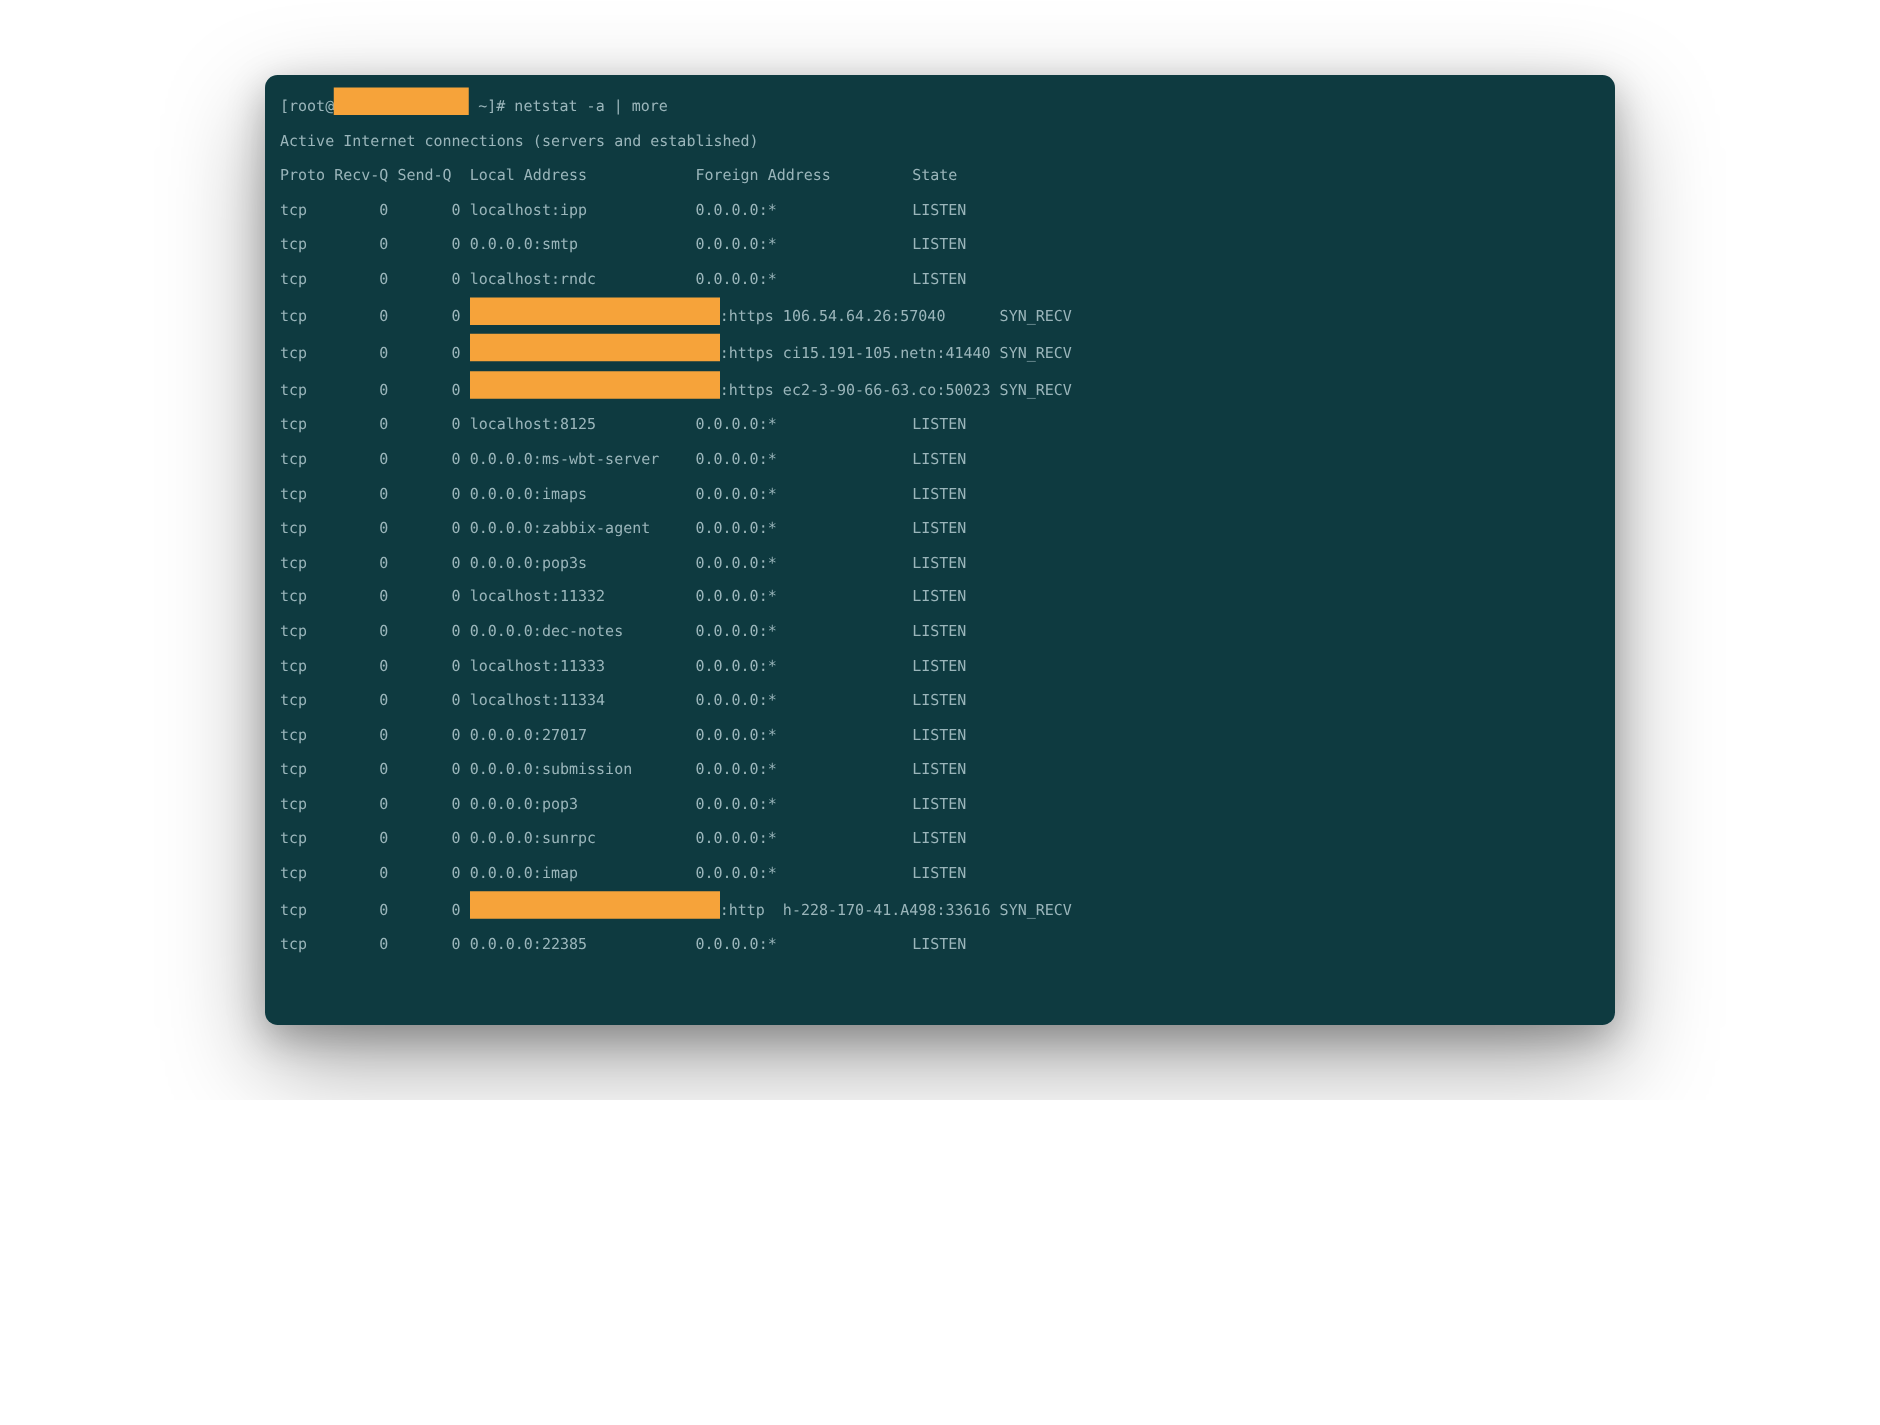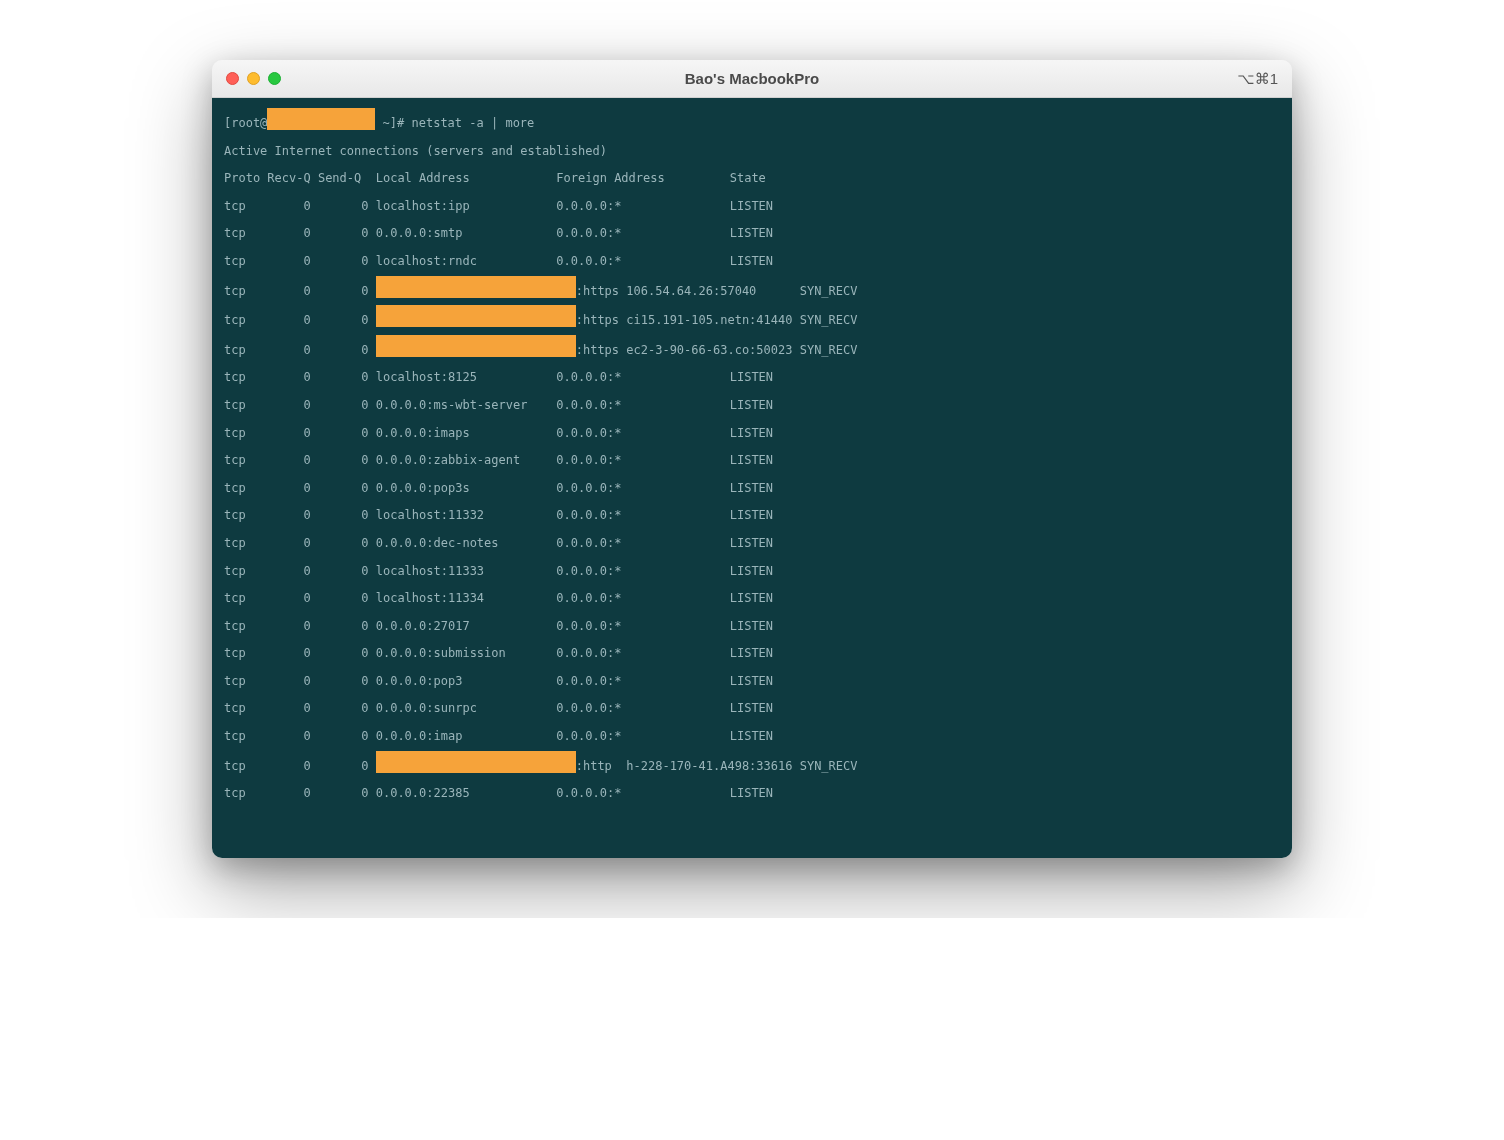--- a/index.html
+++ b/index.html
@@ -71,23 +71,14 @@
       height: 22px;
       vertical-align: text-bottom;
     }
     .w1 { width: 108px; }
     .w2 { width: 200px; }
   </style>
 </head>
 <body>
 
 <div class="window">
-  <div class="titlebar">
-    <div class="traffic-lights">
-      <div class="tl tl-close"></div>
-      <div class="tl tl-min"></div>
-      <div class="tl tl-max"></div>
-    </div>
-    <div class="title">Bao's MacbookPro</div>
-    <div class="shortcut">⌥⌘1</div>
-  </div>
   <div class="terminal" id="term"><span class="line">[root@<span class="redact w1"></span> ~]# netstat -a | more</span><span class="line">Active Internet connections (servers and established)</span><span class="line">Proto Recv-Q Send-Q  Local Address            Foreign Address         State</span><span class="line">tcp        0       0 localhost:ipp            0.0.0.0:*               LISTEN</span><span class="line">tcp        0       0 0.0.0.0:smtp             0.0.0.0:*               LISTEN</span><span class="line">tcp        0       0 localhost:rndc           0.0.0.0:*               LISTEN</span><span class="line">tcp        0       0 <span class="redact w2"></span>:https 106.54.64.26:57040      SYN_RECV</span><span class="line">tcp        0       0 <span class="redact w2"></span>:https ci15.191-105.netn:41440 SYN_RECV</span><span class="line">tcp        0       0 <span class="redact w2"></span>:https ec2-3-90-66-63.co:50023 SYN_RECV</span><span class="line">tcp        0       0 localhost:8125           0.0.0.0:*               LISTEN</span><span class="line">tcp        0       0 0.0.0.0:ms-wbt-server    0.0.0.0:*               LISTEN</span><span class="line">tcp        0       0 0.0.0.0:imaps            0.0.0.0:*               LISTEN</span><span class="line">tcp        0       0 0.0.0.0:zabbix-agent     0.0.0.0:*               LISTEN</span><span class="line">tcp        0       0 0.0.0.0:pop3s            0.0.0.0:*               LISTEN</span><span class="line">tcp        0       0 localhost:11332          0.0.0.0:*               LISTEN</span><span class="line">tcp        0       0 0.0.0.0:dec-notes        0.0.0.0:*               LISTEN</span><span class="line">tcp        0       0 localhost:11333          0.0.0.0:*               LISTEN</span><span class="line">tcp        0       0 localhost:11334          0.0.0.0:*               LISTEN</span><span class="line">tcp        0       0 0.0.0.0:27017            0.0.0.0:*               LISTEN</span><span class="line">tcp        0       0 0.0.0.0:submission       0.0.0.0:*               LISTEN</span><span class="line">tcp        0       0 0.0.0.0:pop3             0.0.0.0:*               LISTEN</span><span class="line">tcp        0       0 0.0.0.0:sunrpc           0.0.0.0:*               LISTEN</span><span class="line">tcp        0       0 0.0.0.0:imap             0.0.0.0:*               LISTEN</span><span class="line">tcp        0       0 <span class="redact w2"></span>:http  h-228-170-41.A498:33616 SYN_RECV</span><span class="line">tcp        0       0 0.0.0.0:22385            0.0.0.0:*               LISTEN</span></div>
 </div>
 
 </body></html>

